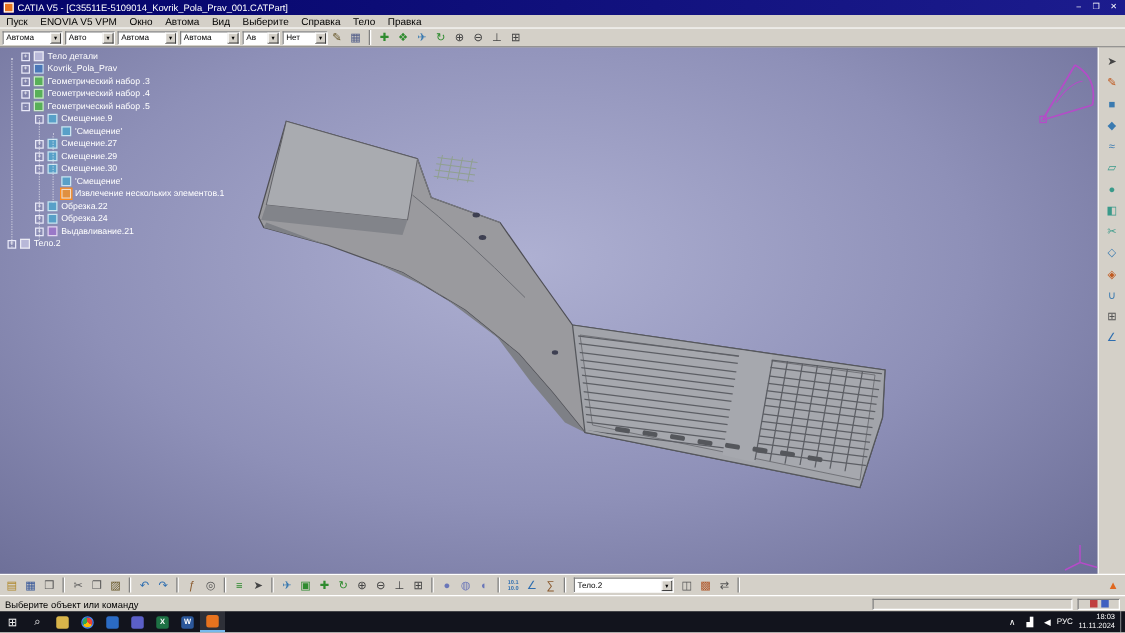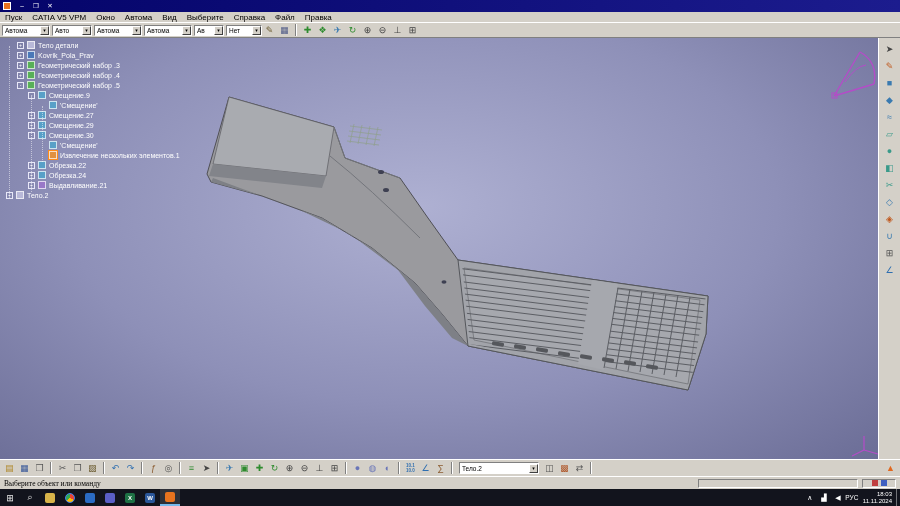--- a/index.html
+++ b/index.html
@@ -46,21 +46,21 @@
   .treeline{position:absolute;width:0;border-left:1px dotted rgba(255,255,255,.5);}
 
   
   .toolbar.bottom{height:17px;border-top:1px solid #fff;padding:0 2px;}
   .toolbar.bottom .tbicon{width:15px;height:15px;}
   .measure{display:flex;flex-direction:column;align-items:center;justify-content:center;font-size:4.5px;line-height:5px;color:#2e6eb0;font-weight:bold;}
   .bcombo{width:80px;height:12px;margin:0 3px;}
   .push{margin-left:auto;}
 
   
-  .statusbar{height:13px;display:flex;align-items:center;background:#d4d0c8;border-top:1px solid #fff;padding:0 4px;gap:4px;flex:0 0 auto;font-family:Liberation Serif, serif;}
+  .statusbar{height:13px;display:flex;align-items:center;background:#d4d0c8;border-top:1px solid #fff;padding:0 4px;gap:4px;flex:0 0 auto;}
   .msg{font-size:7.5px;}
   .spanel{border:1px solid;border-color:#808080 #fff #fff #808080;height:9px;}
   .spanel.wide{width:160px;margin-left:auto;}
   .sicons{width:34px;display:flex;align-items:center;justify-content:center;gap:3px;}
   .sq{width:6px;height:6px;}
 
   
   .taskbar{height:17px;background:#12141d;display:flex;align-items:center;color:#fff;flex:0 0 auto;}
   .tb{width:20px;height:17px;display:flex;align-items:center;justify-content:center;font-size:9px;color:#eee;}
   .apps{display:flex;height:17px;}
@@ -74,34 +74,35 @@
   .clock{display:flex;flex-direction:column;align-items:flex-end;justify-content:center;font-size:6px;line-height:7px;padding:0 4px;}
   .notif{width:4px;height:17px;border-left:1px solid rgba(255,255,255,.4);}
 </style>
 </head>
 <body>
 
 <div class="app">
 
   <div class="titlebar">
     <div class="appicon"></div>
+    <div class="title">CATIA V5 - [C35511E-5109014_Kovrik_Pola_Prav_001.CATPart]</div>
     <div class="winbtn">–</div>
     <div class="winbtn">❒</div>
     <div class="winbtn">✕</div>
   </div>
 
   <div class="menubar">
       <div class="menu-item">Пуск</div>
-      <div class="menu-item">CATIA V5 VPM</div>
+      <div class="menu-item">ENOVIA V5 VPM</div>
       <div class="menu-item">Окно</div>
       <div class="menu-item">Автома</div>
       <div class="menu-item">Вид</div>
       <div class="menu-item">Выберите</div>
       <div class="menu-item">Справка</div>
-      <div class="menu-item">Файл</div>
+      <div class="menu-item">Тело</div>
       <div class="menu-item">Правка</div>
     </div>
 
   <div class="toolbar top">
     <div class="combos">
         <div class="combo">
           <span class="cval">Автома</span>
           <span class="arr">▾</span>
         </div>
         <div class="combo">

